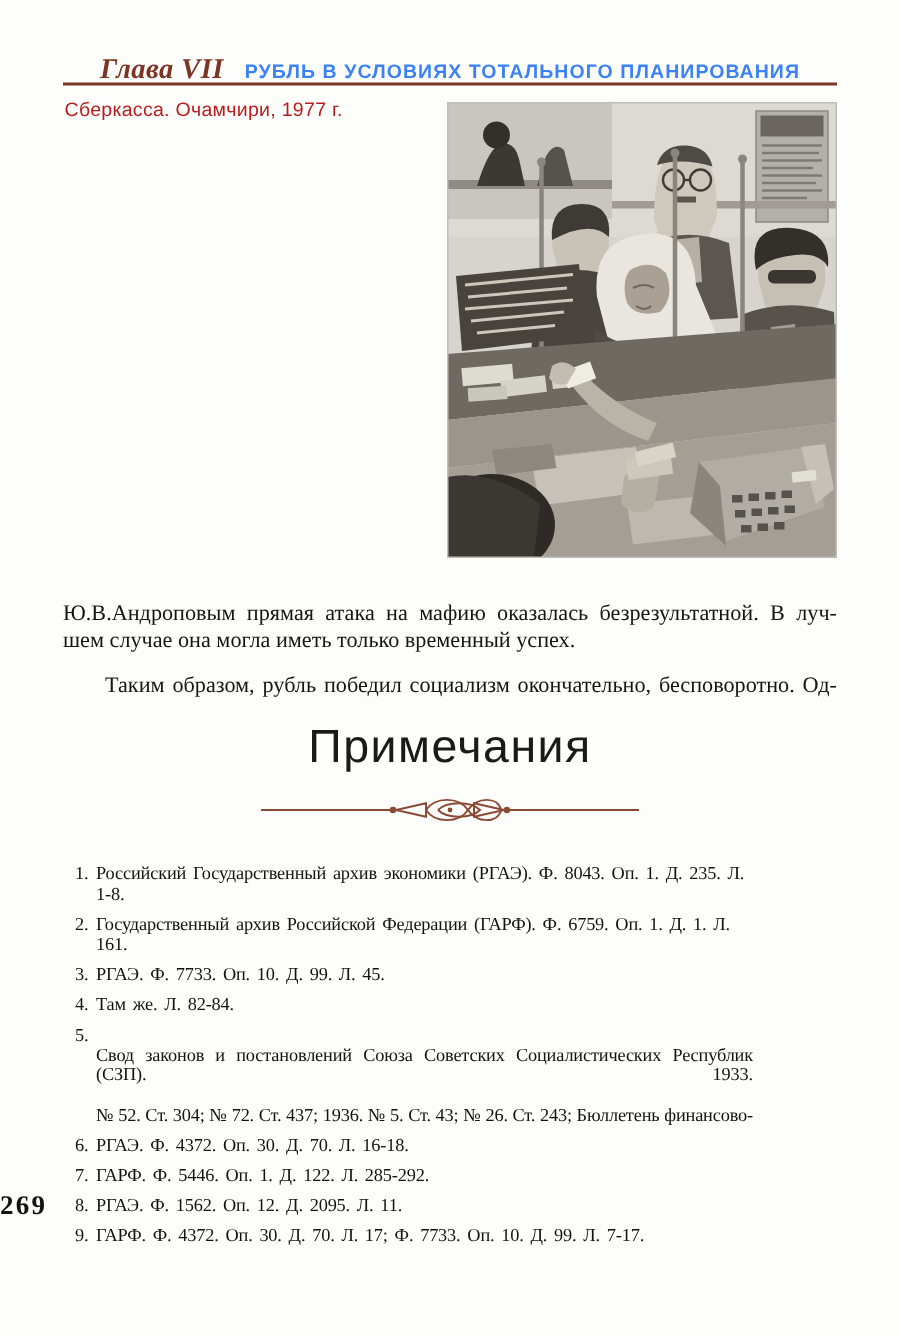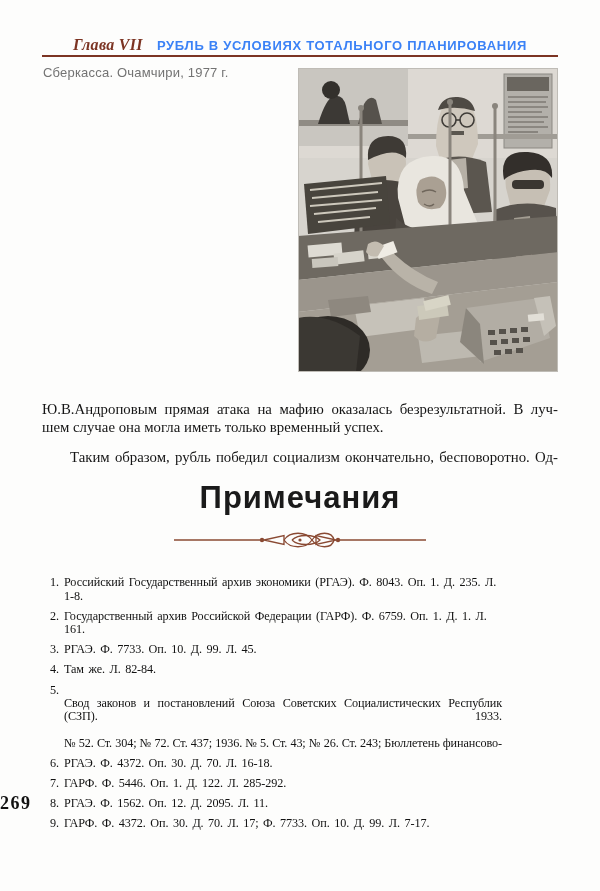--- a/index.html
+++ b/index.html
@@ -9,53 +9,53 @@
     font-family:"Liberation Serif","DejaVu Serif",serif;
     color:#1c1c1c;overflow:hidden;
   }
   
   .chapter-header{
     position:absolute;top:36px;left:42px;right:42px;
     text-align:center;white-space:nowrap;
   }
   .chapter-label{
     font-family:"Liberation Serif",serif;font-style:italic;font-weight:bold;
-    font-size:16px;color:#7c3423;margin-right:10px;letter-spacing:.3px;
+    font-size:19px;color:#7c3423;margin-right:10px;letter-spacing:.3px;
   }
   .chapter-title{
     font-family:"Liberation Sans","DejaVu Sans",sans-serif;font-weight:bold;
     font-size:13px;color:#3b82f6;letter-spacing:.7px;
   }
   .header-rule{
     position:absolute;top:55px;left:42px;right:42px;height:2px;
     background:#7c3423;border:0;
   }
   
   .figure-caption{
     position:absolute;top:65px;left:43px;
     font-family:"Liberation Sans","DejaVu Sans",sans-serif;
-    font-size:13px;color:#737373;letter-spacing:.2px;
+    font-size:13px;color:#b91c1c;letter-spacing:.2px;
   }
   .photo{
     position:absolute;left:298px;top:68px;width:260px;height:304px;
     background:#d8d5d0;box-shadow:0 0 0 1px #cfccc7 inset;
   }
   .photo svg{display:block;width:100%;height:100%;}
   
   .body-text{
     position:absolute;top:388px;left:42px;width:516px;
     font-size:14.8px;line-height:17.6px;color:#151515;
   }
   .jline{text-align:justify;text-align-last:justify;margin-top:13px;}
   .indent{text-indent:28px;}
   
   .notes-heading{
     position:absolute;top:480px;left:0;width:100%;text-align:center;
     font-family:"Liberation Sans","DejaVu Sans",sans-serif;
-    font-size:31px;font-weight:700;color:#1a1a1a;letter-spacing:1px;
+    font-size:31px;font-weight:400;color:#1a1a1a;letter-spacing:1px;
   }
   .divider{
     position:absolute;top:528px;left:50%;transform:translateX(-50%);
     width:252px;height:24px;
   }
   .ref-list{
     position:absolute;top:576px;left:50px;width:452px;
     font-size:12.2px;line-height:13.6px;letter-spacing:-0.1px;
     color:#121212;
   }

